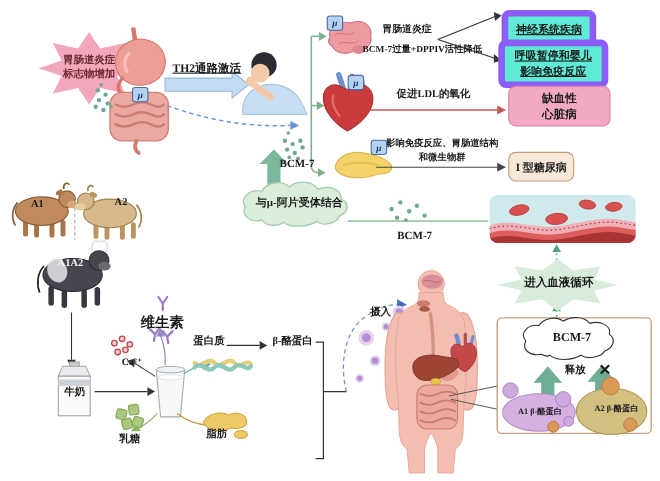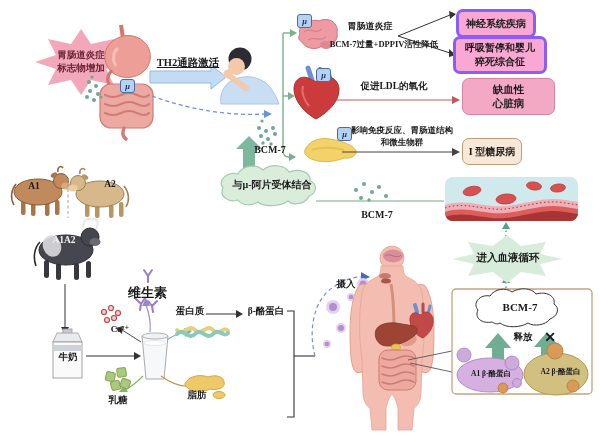--- a/index.html
+++ b/index.html
@@ -2,21 +2,21 @@
 <html><head>
 <meta charset="utf-8">
 <style>
   html,body{margin:0;padding:0;background:#fff;}
   #canvas{position:relative;width:600px;height:437px;background:#ffffff;overflow:hidden;
           font-family:"Liberation Serif","DejaVu Serif",serif;color:#1a1a1a;}
   #art{position:absolute;left:0;top:0;}
   .t{position:absolute;text-align:center;line-height:1.2;white-space:nowrap;font-weight:600;}
   .nodebox{position:absolute;border-radius:7px;display:flex;flex-direction:column;
            align-items:center;justify-content:center;font-weight:700;text-align:center;}
-  .gbox{background:#f9a8d4;border:3px solid #8b5cf6;}
+  .gbox{background:#5eead4;border:6px solid #8b5cf6;text-decoration:underline;}
   .pbox{background:#f3a9c3;border:1px solid #d884a8;}
   .bbox{background:#f8e8d8;border:1.3px solid #c49b76;}
   .mu{position:absolute;width:13px;height:12px;background:#b5d2ee;border:1px solid #4a6aaa;
       border-radius:3px;color:#17346e;font-size:8.5px;font-style:italic;display:flex;
       align-items:center;justify-content:center;font-weight:700;}
   .alert{color:#6b2535;}
   .wlab{color:#f2f2f2;}
 </style>
 </head>
 <body>
@@ -344,21 +344,21 @@
 <div class="t" style="left:146px;top:57px;width:84px;font-size:10.5px;text-decoration:underline;">TH2通路激活</div>
 
 <div class="t" style="left:334px;top:21px;width:72px;font-size:9px;">胃肠道炎症</div>
 <div class="t" style="left:314px;top:39px;width:140px;font-size:8.5px;">BCM-7过量+DPPIV活性降低</div>
 
 <div class="nodebox gbox" style="left:456px;top:9px;width:74px;height:23px;font-size:10px;">
   <div>神经系统疾病</div>
 </div>
 <div class="nodebox gbox" style="left:453px;top:36px;width:88px;height:32px;font-size:10px;">
   <div>呼吸暂停和婴儿</div>
-  <div>猝死综合征</div>
+  <div>影响免疫反应</div>
 </div>
 
 <div class="t" style="left:352px;top:81px;width:84px;font-size:9.5px;">促进LDL的氧化</div>
 <div class="nodebox pbox" style="left:462px;top:78px;width:91px;height:35px;font-size:10.5px;">
   <div>缺血性</div>
   <div>心脏病</div>
 </div>
 
 <div class="t" style="left:344px;top:137px;width:116px;font-size:8.5px;">和微生物群</div>
 <div class="t" style="left:344px;top:125px;width:116px;font-size:8.5px;">影响免疫反应、胃肠道结构</div>

